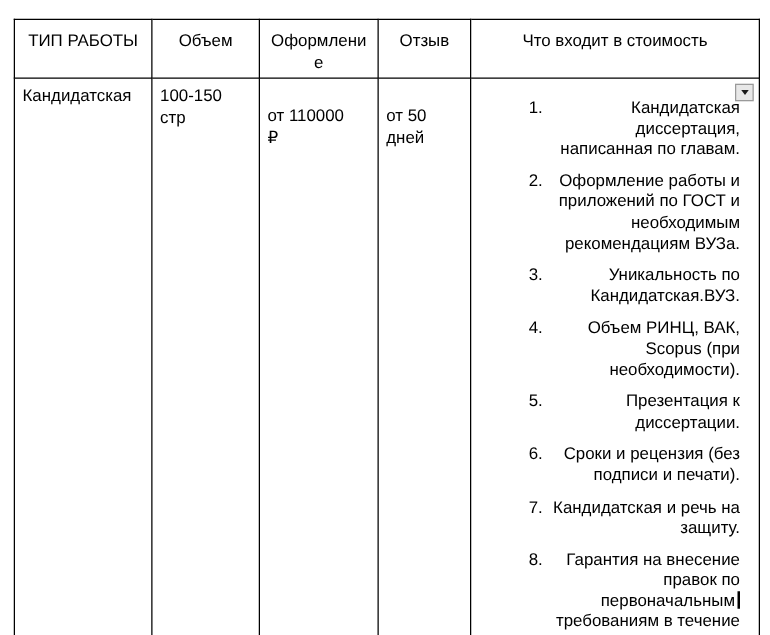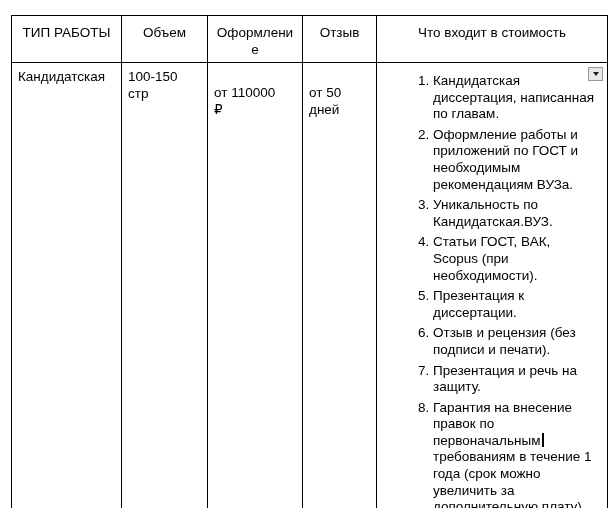--- a/index.html
+++ b/index.html
@@ -49,22 +49,23 @@
     box-sizing: border-box;
   }
   .pre-wrap { white-space: pre-line; }
   .shift-down { margin-top: 16px; }
   td.included-cell { position: relative; }
   ol.included-list {
     margin: 0;
     padding: 0 0 0 46px;
   }
   ol.included-list li {
-    margin: 4px;
+    margin: 9px;
     padding: 0;
+    text-align: right;
   }
   .dropdown-btn {
     position: absolute;
     top: 4px;
     right: 4px;
     width: 15px;
     height: 14px;
     background: #e8e8e8;
     border: 1px solid #9a9a9a;
     box-sizing: border-box;
@@ -140,24 +141,24 @@
 дней</div>
         </td>
         <td class="body-cell included-cell">
           <button class="dropdown-btn">
             <span class="tri-down"></span>
           </button>
           <ol class="included-list">
             <li>Кандидатская диссертация, написанная по главам.</li>
             <li>Оформление работы и приложений по ГОСТ и необходимым рекомендациям ВУЗа.</li>
             <li>Уникальность по Кандидатская.ВУЗ.</li>
-            <li>Статьи ГОСТ, ВАК, Scopus (при необходимости).</li>
+            <li>Объем РИНЦ, ВАК, Scopus (при необходимости).</li>
             <li>Презентация к диссертации.</li>
-            <li>Отзыв и рецензия (без подписи и печати).</li>
-            <li>Презентация и речь на защиту.</li>
+            <li>Сроки и рецензия (без подписи и печати).</li>
+            <li>Кандидатская и речь на защиту.</li>
             <li><span>Гарантия на внесение правок по первоначальным</span><span class="text-caret"></span> <span>требованиям в течение 1 года (срок можно увеличить за дополнительную плату).</span></li>
           </ol>
         </td>
       </tr>
       <tr class="next-row">
         <td></td>
         <td></td>
         <td></td>
         <td></td>
         <td></td>

